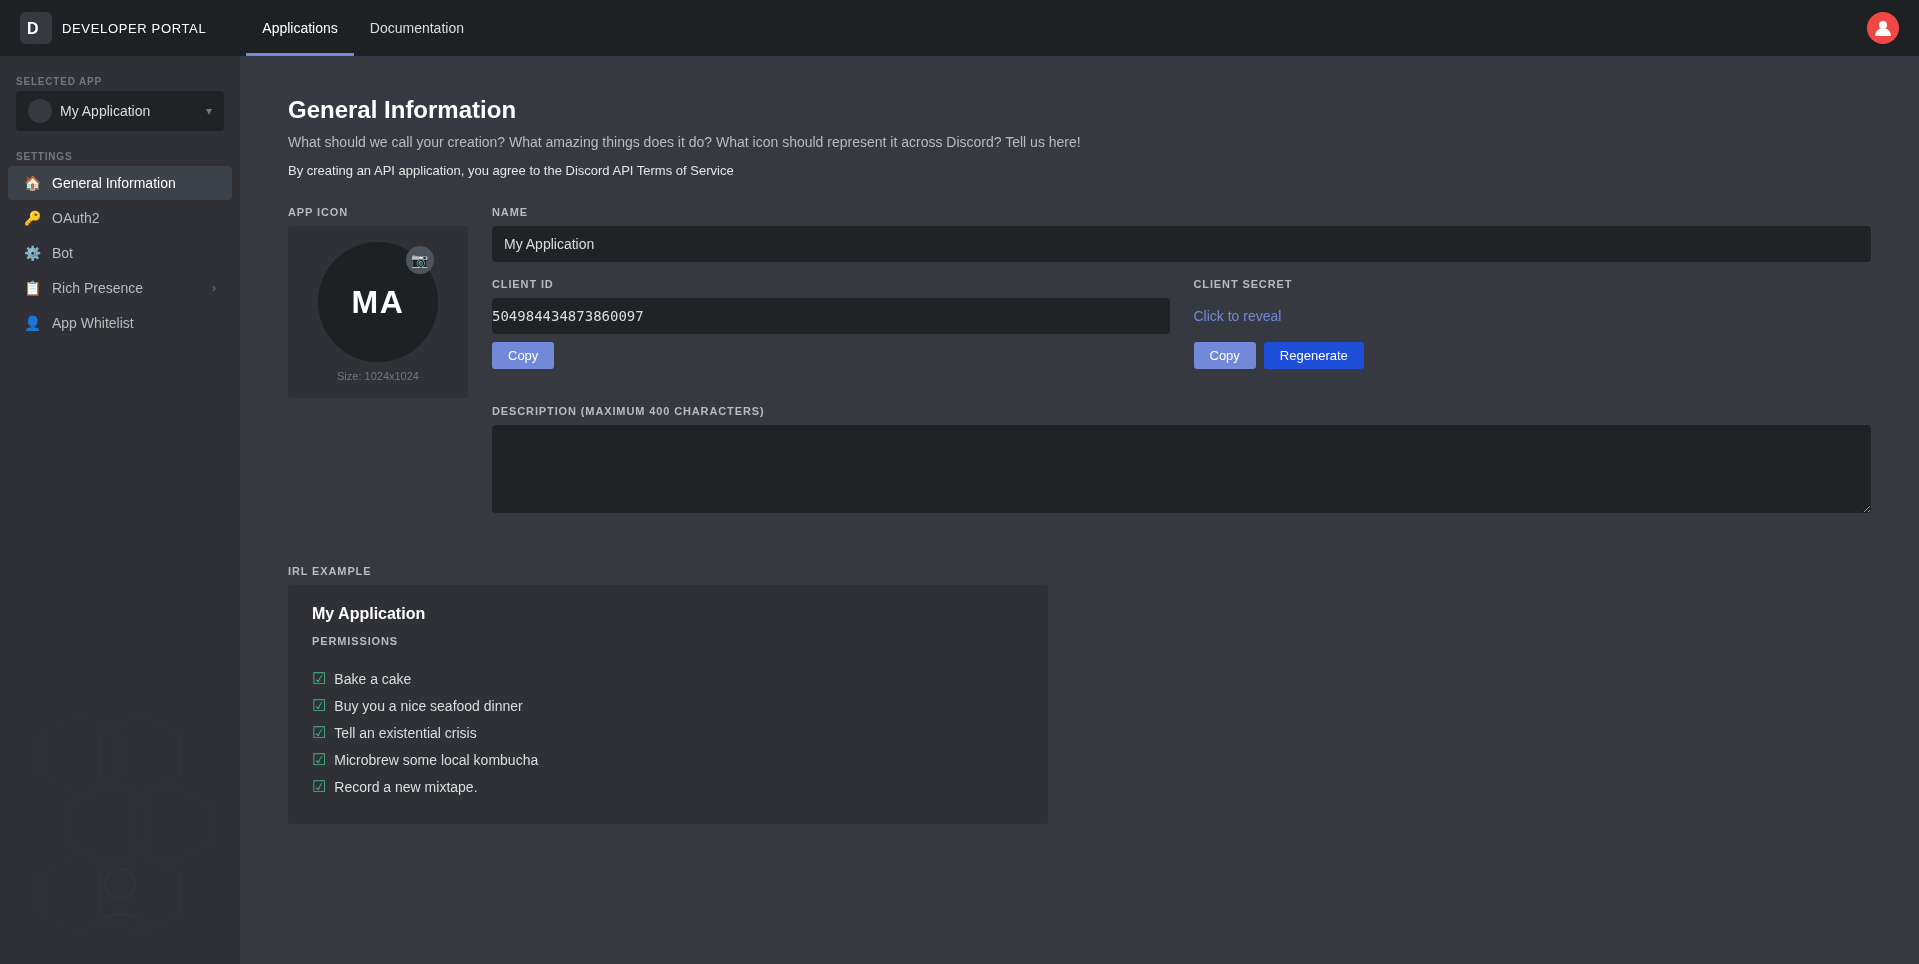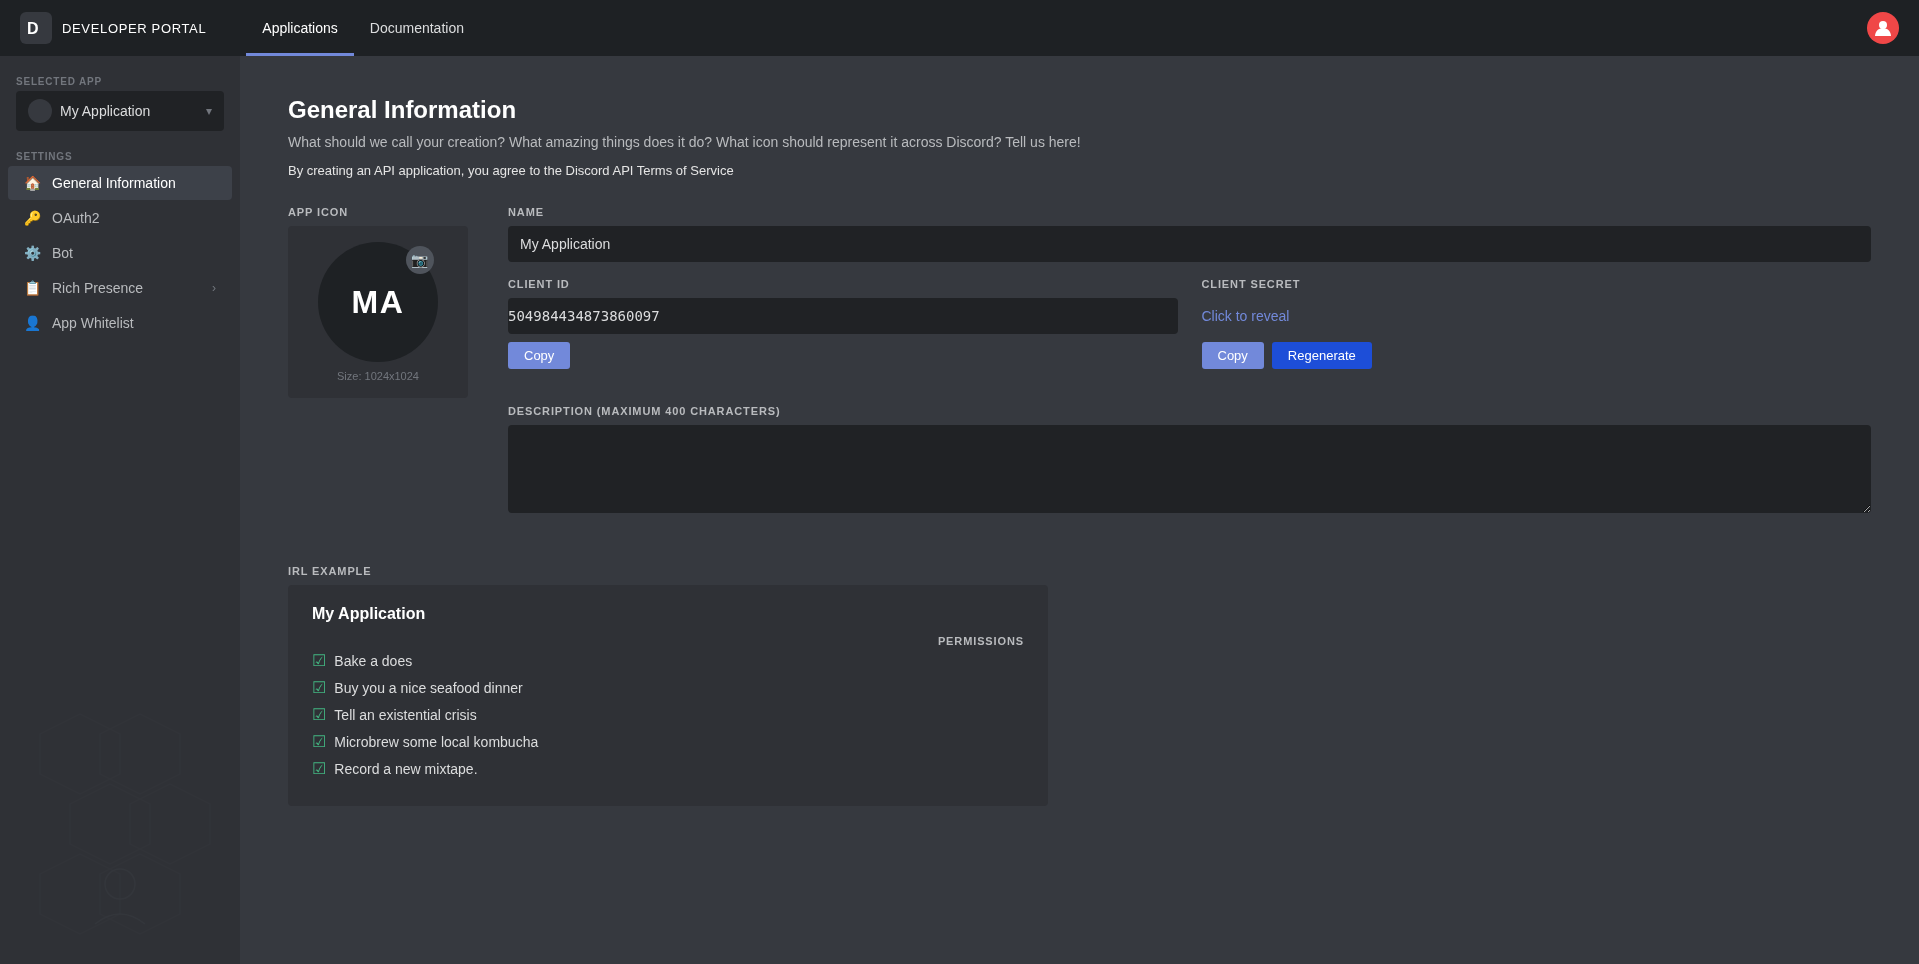--- a/index.html
+++ b/index.html
@@ -208,21 +208,21 @@
       font-size: 13px;
       text-decoration: none;
       cursor: pointer;
       display: inline-block;
       margin-bottom: 28px;
     }
 
     
     .form-row {
       display: flex;
-      gap: 40px;
+      gap: 24px;
       margin-bottom: 20px;
     }
 
     
     .app-icon-section {
       display: flex;
       flex-direction: column;
     }
     .field-label {
       font-size: 11px;
@@ -374,22 +374,21 @@
       font-weight: 600;
       color: #fff;
       margin-bottom: 12px;
     }
     .permissions-label {
       font-size: 11px;
       font-weight: 700;
       color: #b9bbbe;
       letter-spacing: 0.08em;
       text-transform: uppercase;
-      margin-bottom: 4px;
-      text-align: right;
+      margin-bottom: 22px;
     }
     .permission-item {
       display: flex;
       align-items: center;
       gap: 8px;
       margin-bottom: 8px;
       font-size: 14px;
       color: #dcddde;
     }
     .permission-check {
@@ -541,21 +540,21 @@
 
     
     <div class="irl-example-section">
       <div class="field-label">IRL EXAMPLE</div>
       <div class="irl-box">
         <div class="irl-app-name">My Application</div>
         <div class="permissions-label">PERMISSIONS</div>
         <div id="permissions-list">
             <div class="permission-item">
               <span class="permission-check">☑</span>
-              <span>Bake a does</span>
+              <span>Bake a cake</span>
             </div>
             <div class="permission-item">
               <span class="permission-check">☑</span>
               <span>Buy you a nice seafood dinner</span>
             </div>
             <div class="permission-item">
               <span class="permission-check">☑</span>
               <span>Tell an existential crisis</span>
             </div>
             <div class="permission-item">

